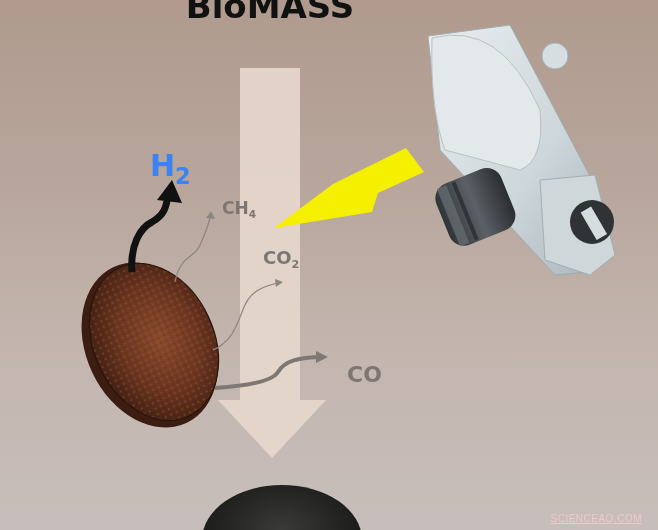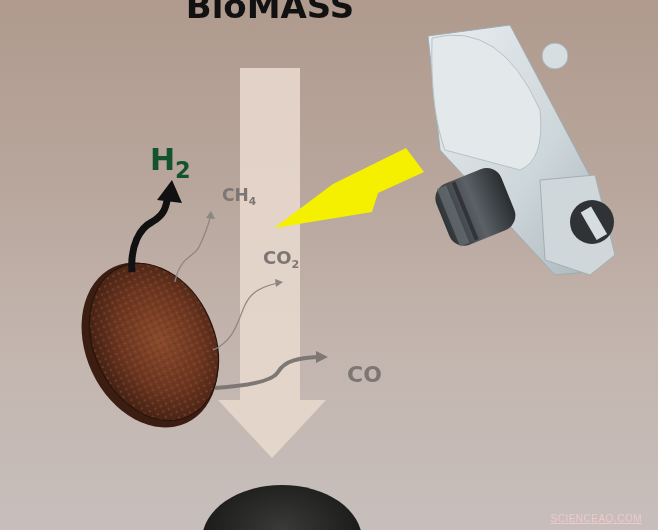--- a/index.html
+++ b/index.html
@@ -9,23 +9,23 @@
       font-family: "Liberation Sans", "DejaVu Sans", sans-serif;
     }
     .abs { position: absolute; }
     .title {
       left: 0; width: 540px; top: -14px; text-align: center;
       font-family: "DejaVu Sans", sans-serif; font-weight: bold;
       font-size: 34px; color: #111; letter-spacing: 0px;
     }
     .gas { font-weight: bold; color: #7d7673; font-family: "DejaVu Sans", sans-serif; }
     .gas sub { font-size: 0.62em; vertical-align: -0.35em; }
-    .h2 { left: 150px; top: 142px; font-size: 30px; color: #14532d; }
+    .h2 { left: 150px; top: 148px; font-size: 30px; color: #3b82f6; }
     .h2 sub { font-size: 0.75em; }
-    .ch4 { left: 222px; top: 185px; font-size: 17px; }
+    .ch4 { left: 222px; top: 198px; font-size: 17px; }
     .co2 { left: 263px; top: 247px; font-size: 18px; }
     .co  { left: 347px; top: 362px; font-size: 22px; }
     svg.scene { left: 0; top: 0; }
     .watermark {
       right: 16px; bottom: 6px; font-size: 10px; color: #f0c9c9;
       letter-spacing: 0.5px;
       text-decoration: underline;
     }
   </style>
 </head>

